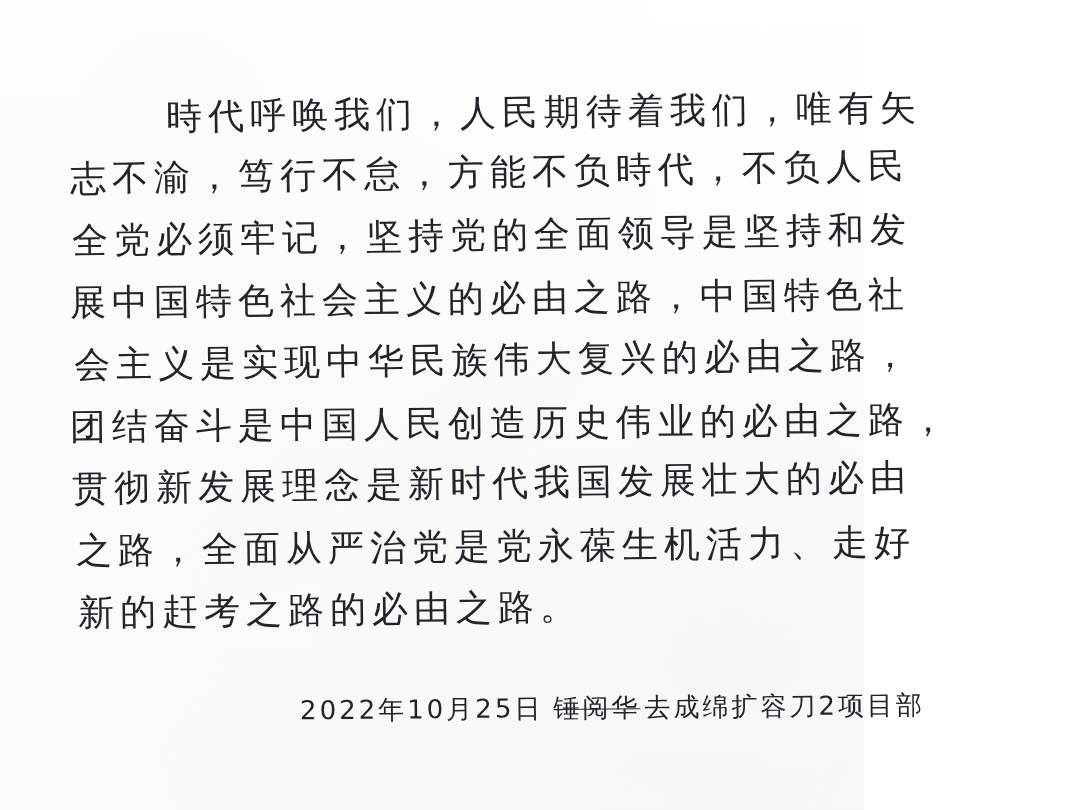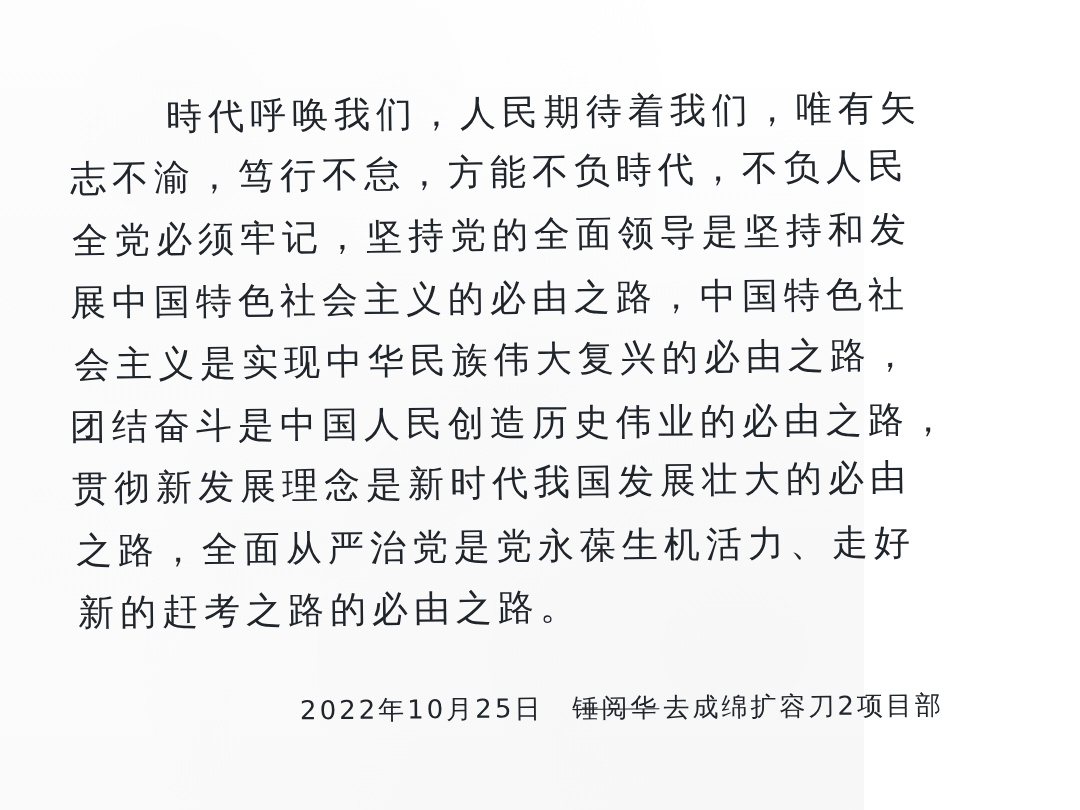--- a/index.html
+++ b/index.html
@@ -72,21 +72,21 @@
     color: #20242b;
     font-family: "DejaVu Sans", sans-serif;
     font-size: 26px;
     line-height: 34px;
     letter-spacing: 3px;
     white-space: nowrap;
     transform: rotate(-0.5deg);
   }
 
   .sig-date { margin-right: 10px; }
-  .sig-strike { text-decoration: line-through; text-decoration-thickness: 1px; margin-left: 19px; }
+  .sig-strike { text-decoration: line-through; text-decoration-thickness: 1px; }
   .sig-unit { margin-left: 4px; }
 </style>
 </head>
 <body>
 
 <div class="page">
   <div class="paper-texture"></div>
 
   <div class="handwriting-block">
     <span class="hw-line l1">時代呼唤我们，人民期待着我们，唯有矢</span>

